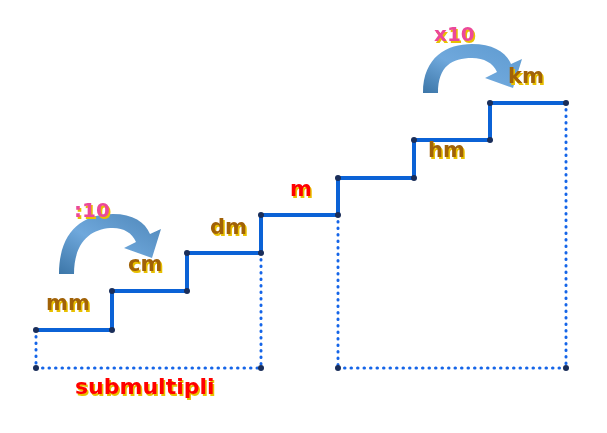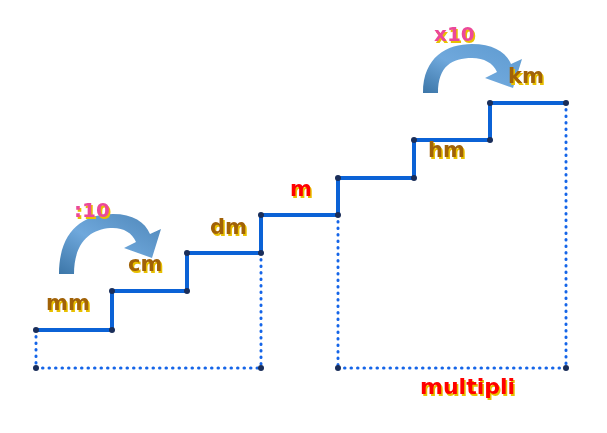--- a/index.html
+++ b/index.html
@@ -137,15 +137,15 @@
   <div class="lbl unit-lbl" style="left:46px; top:293px;">mm</div>
   <div class="lbl unit-lbl" style="left:128px; top:254px;">cm</div>
   <div class="lbl unit-lbl" style="left:204px; top:217px;margin-left:6px;">dm</div>
   <div class="lbl unit-lbl m-lbl" style="left:290px; top:179px;">m</div>
   <div class="lbl unit-lbl" style="left:428px; top:104px;margin-top:36px;">hm</div>
   <div class="lbl unit-lbl" style="left:508px; top:66px;">km</div>
 
   <div class="lbl op-lbl" style="left:74px; top:200px;">:10</div>
   <div class="lbl op-lbl" style="left:434px; top:24px;">x10</div>
 
-  <div class="lbl region-lbl" style="left:420px; top:376px;">multipli</div>
+  <div class="lbl region-lbl" style="left:75px; top:376px;">submultipli</div>
 
 </div>
 
 </body></html>

